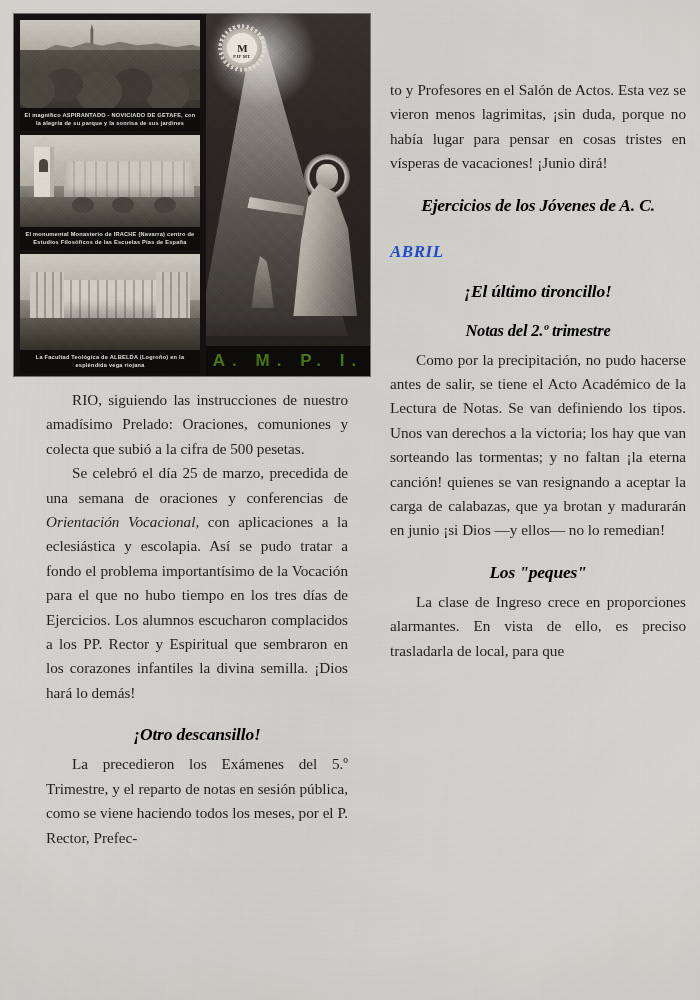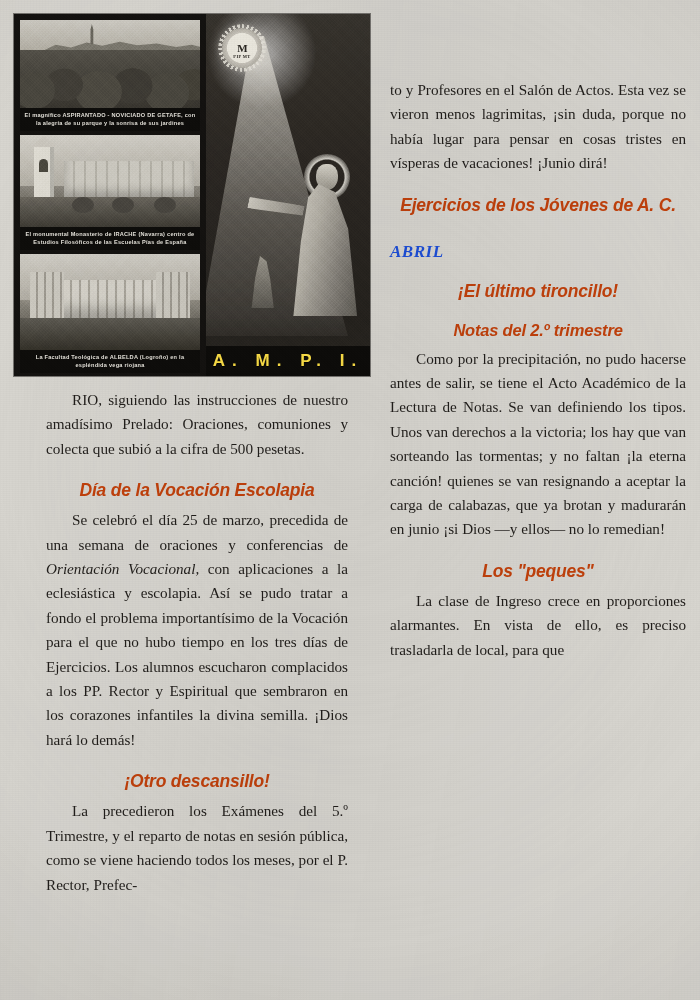--- a/index.html
+++ b/index.html
@@ -206,21 +206,21 @@
     background:
       radial-gradient(ellipse 30% 70% at 16% 100%, #938f85 0 60%, transparent 62%),
       radial-gradient(ellipse 26% 62% at 44% 100%, #7d7a70 0 60%, transparent 62%),
       radial-gradient(ellipse 30% 66% at 72% 100%, #8b877d 0 60%, transparent 62%),
       radial-gradient(ellipse 24% 54% at 96% 100%, #6e6a61 0 60%, transparent 62%),
       linear-gradient(rgba(40,37,33,0), #2a2722 86%);
   }
   .ampi {
     position: absolute; left: 0; right: 0; bottom: 0; height: 30px;
     background: #0d0c0a;
-    color: #fde047;
+    color: #4d7c0f;
     font-family: "Liberation Sans", "DejaVu Sans", sans-serif;
     font-weight: 700;
     font-size: 17px;
     letter-spacing: 7px;
     display: flex; align-items: center; justify-content: center;
     text-shadow: 0 1px 0 rgba(0,0,0,.8);
   }
 
   
   .col {
@@ -238,27 +238,27 @@
     text-justify: inter-word;
     text-indent: 26px;
     color: #211e1b;
     hyphens: manual;
   }
   p.body.cont { text-indent: 0; }
   p.body em { font-style: italic; }
 
   h2.section {
     margin: 19px 0 7px;
-    font-family: Liberation Sans, sans-serif;
+    font-family: Liberation Serif, serif;
     font-weight: 700;
     font-style: italic;
     font-size: 17.5px;
     letter-spacing: -.2px;
     text-align: center;
-    color: #c2410c;
+    color: #000000;
   }
   h2.section.small { font-size: 16.5px; }
   h3.month {
     margin: 26px 0 4px;
     font-family: Liberation Serif, serif;
     font-weight: 700;
     font-style: italic;
     font-size: 17px;
     letter-spacing: .5px;
     text-align: left;
@@ -332,21 +332,20 @@
 
       <div class="rocks"></div>
       <div class="ampi">A. M. P. I.</div>
     </div>
   </div>
 
   <div class="col col-left">
 
     <p class="body">RIO, siguiendo las instrucciones de nuestro amadísimo Prelado: Oraciones, comuniones y colecta que subió a la cifra de 500 pesetas.</p>
 
-    <h2 class="section">Día de la Vocación Escolapia</h2>
 
     <p class="body"><span>Se celebró el día 25 de marzo, precedida de una semana de oraciones y conferencias de </span><em>Orientación Vocacional,</em><span> con aplicaciones a la eclesiástica y escolapia. Así se pudo tratar a fondo el problema importantísimo de la Vocación para el que no hubo tiempo en los tres días de Ejercicios. Los alumnos escucharon complacidos a los PP. Rector y Espiritual que sembraron en los corazones infantiles la divina semilla. ¡Dios hará lo demás!</span></p>
 
     <h2 class="section">¡Otro descansillo!</h2>
 
     <p class="body">La precedieron los Exámenes del 5.º Trimestre, y el reparto de notas en sesión pública, como se viene haciendo todos los meses, por el P. Rector, Prefec-</p>
   </div>
 
   <div class="col col-right">
 

